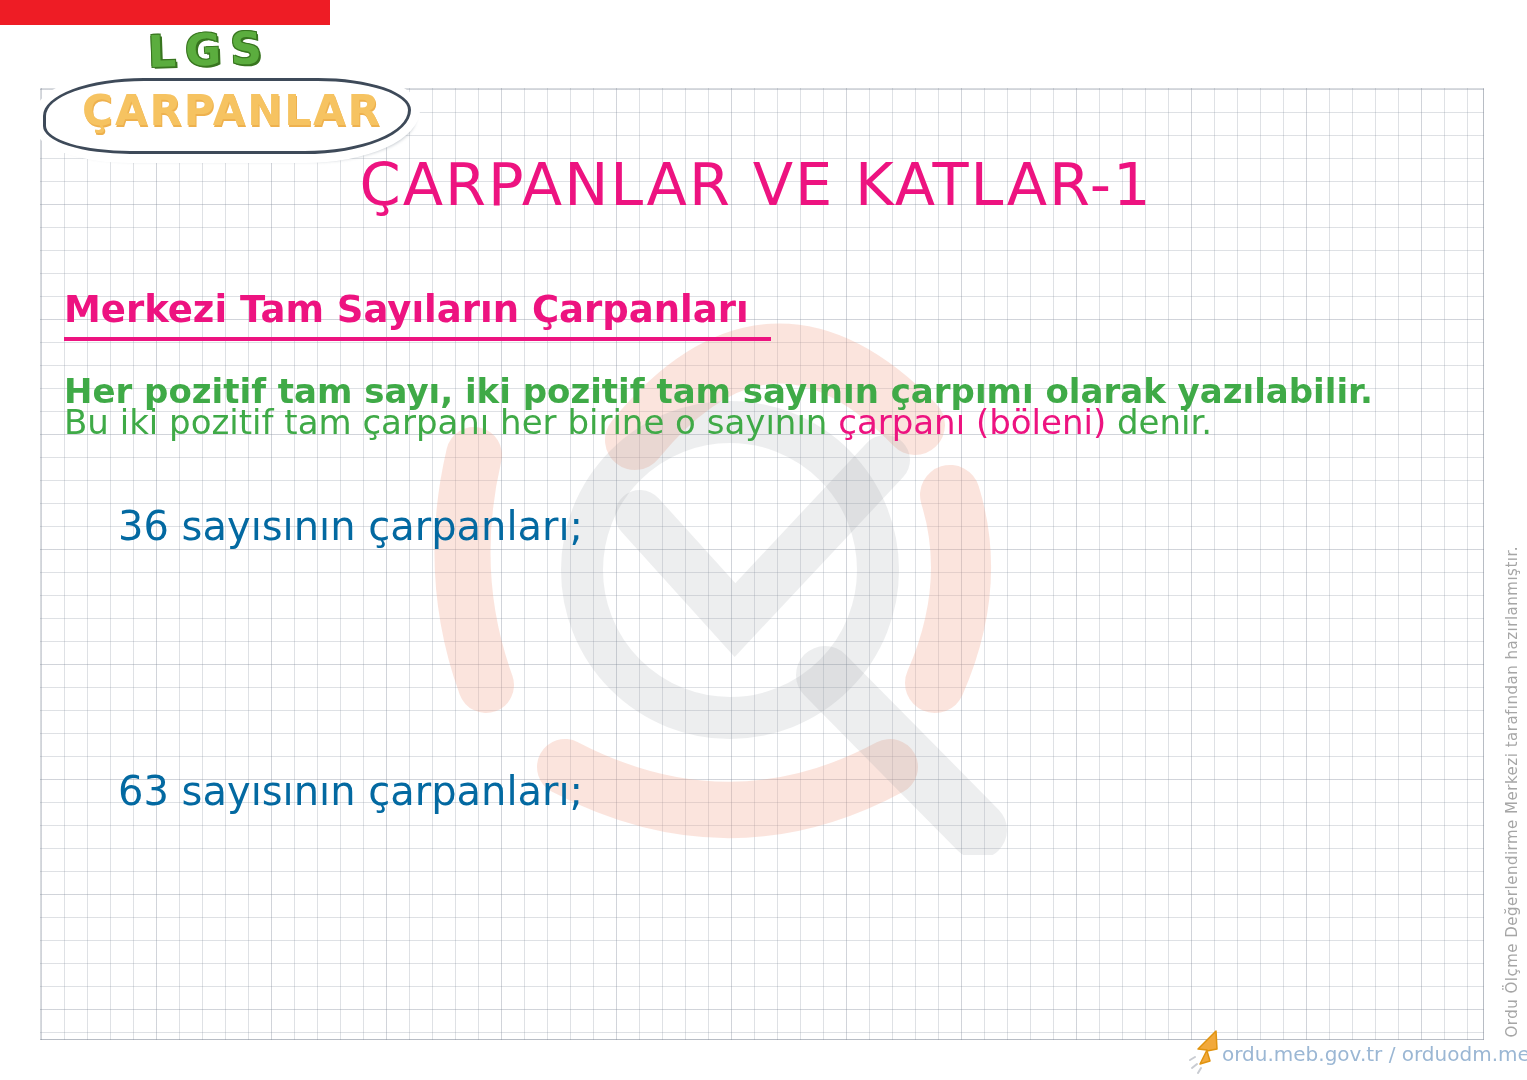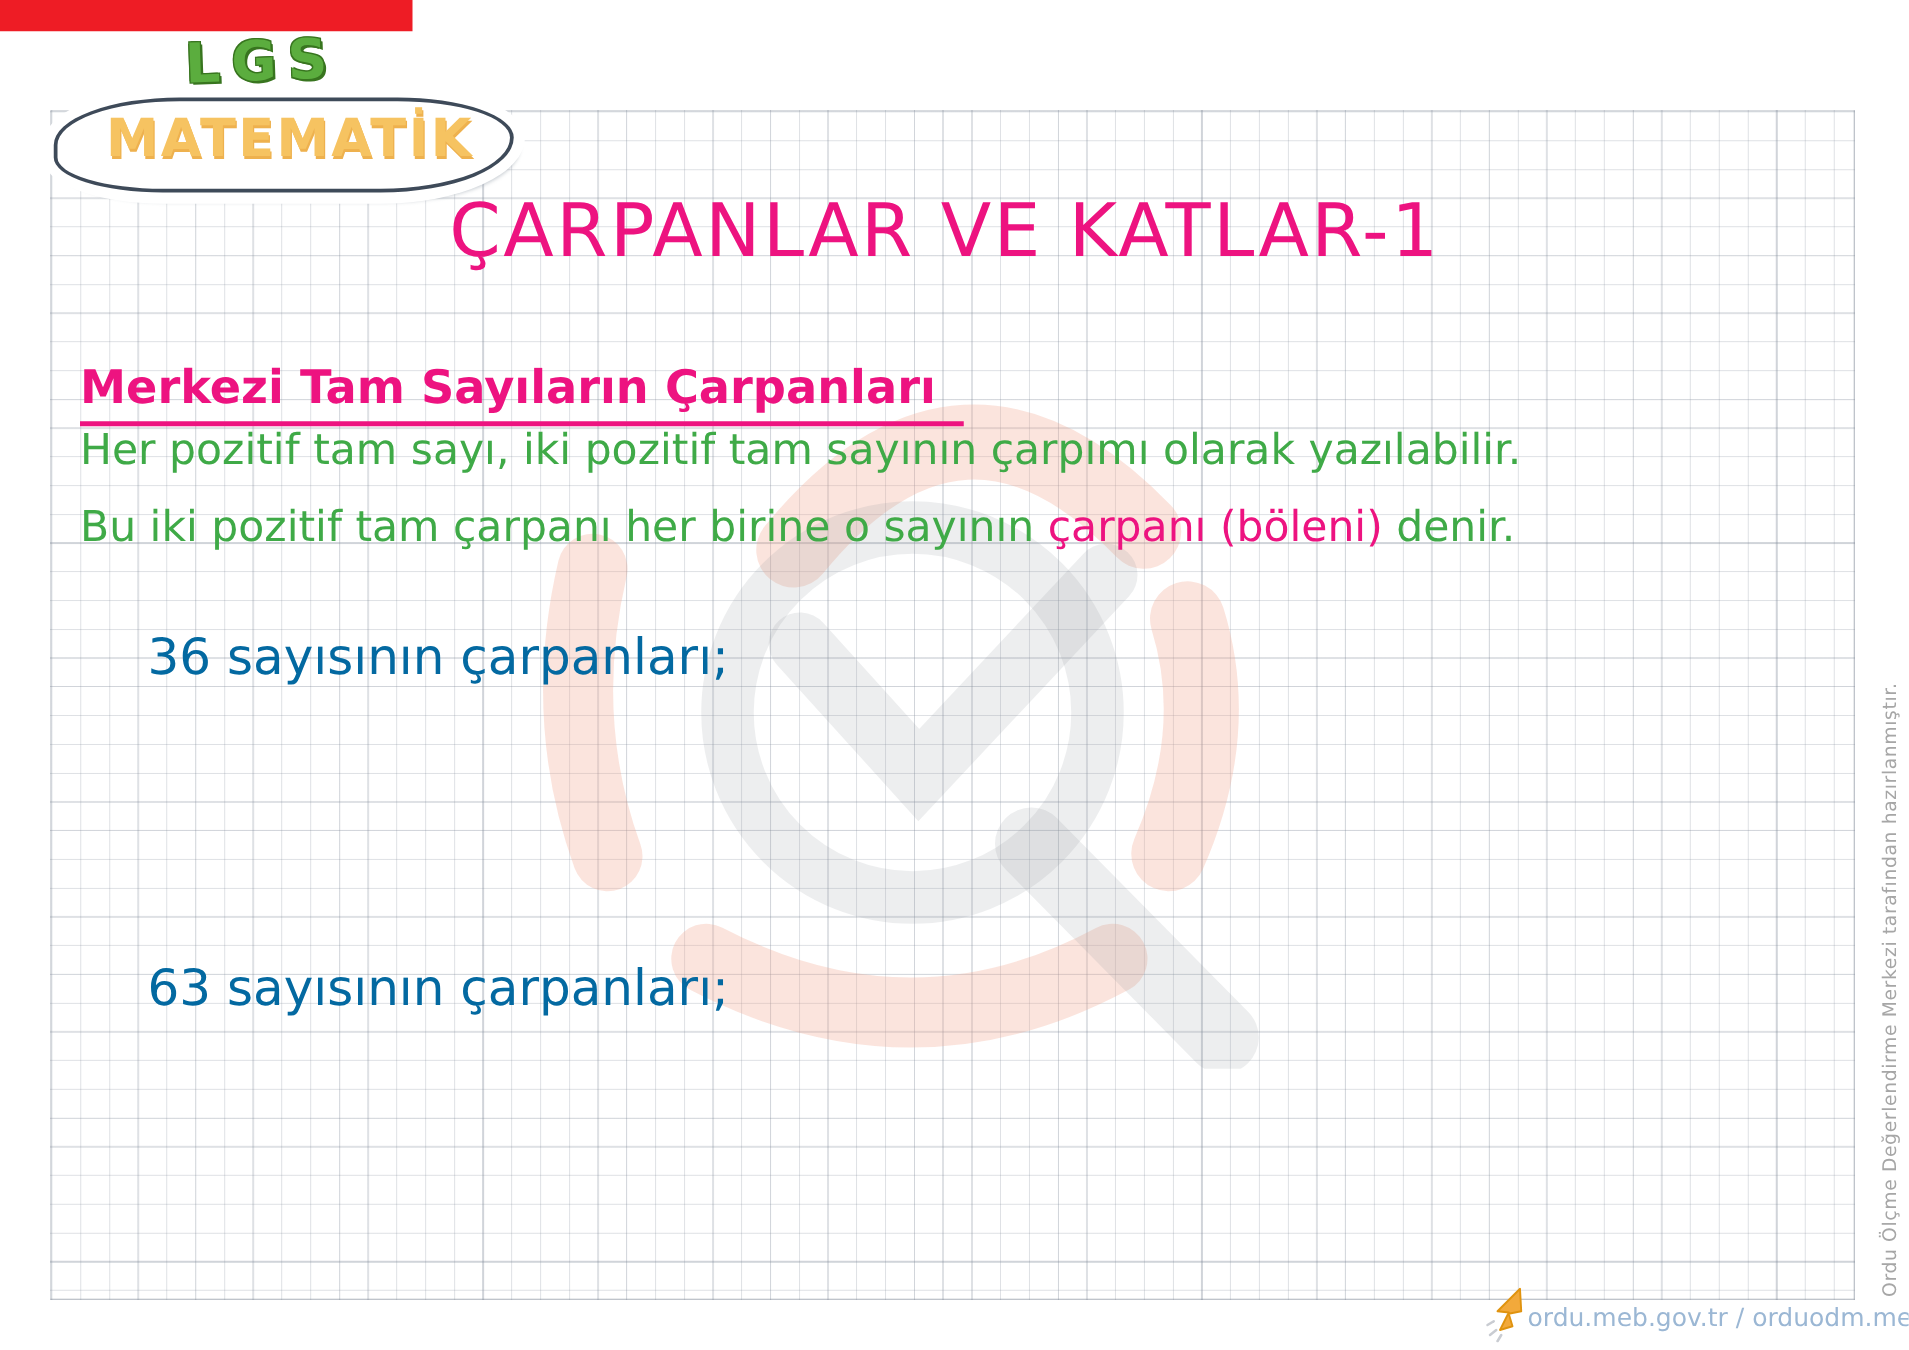--- a/index.html
+++ b/index.html
@@ -30,21 +30,21 @@
     font-size:42px;font-weight:bold;color:#f6c361;letter-spacing:2px;
     text-shadow:1px 2px 0 #eeb14e;}
 
   .title{position:absolute;left:300px;top:150px;width:912px;margin:0;text-align:center;
     font-size:59px;font-weight:normal;color:#ed1380;letter-spacing:2px;white-space:nowrap;}
 
   .heading{position:absolute;left:64px;top:288px;font-size:37px;font-weight:bold;color:#ed1380;
     padding:0 22px 6px 0;border-bottom:4px solid #ed1380;white-space:nowrap;}
 
   .para{position:absolute;left:64px;font-size:34px;color:#3faa47;white-space:pre;}
-  .line1{top:340px;}
+  .line1{top:371px;font-weight:bold;}
   .line2{top:402px;}
   .hl{color:#ed1380;font-weight:normal;}
 
   .example{position:absolute;left:118px;font-size:40px;color:#0369a1;white-space:nowrap;}
   .e1{top:503px;}
   .e2{top:768px;}
 
   .vtext{position:absolute;right:6px;bottom:42px;font-size:15px;color:#a6a6a6;
     writing-mode:vertical-rl;transform:rotate(180deg);letter-spacing:0.5px;white-space:nowrap;}
 
@@ -71,21 +71,21 @@
 
     <g fill="none" stroke="rgba(145,148,154,0.16)" stroke-linecap="round">
       <circle cx="300" cy="285" r="148" stroke-width="42"></circle>
       <path d="M 210,230 L 305,335 L 455,175" stroke-width="50"></path>
       <path d="M 395,390 L 548,545" stroke-width="58"></path>
     </g>
   </svg>
 
   <div class="bubble"></div>
   <div class="lgs">LGS</div>
-  <div class="matematik">MATEMATİK</div>
+  <div class="matematik">ÇARPANLAR</div>
 
   <h1 class="title">ÇARPANLAR VE KATLAR-1</h1>
 
   <div class="heading">Merkezi Tam Sayıların Çarpanları</div>
 
   <div class="para line1">Her pozitif tam sayı, iki pozitif tam sayının çarpımı olarak yazılabilir.</div>
 
   <div class="para line2"><span>Bu iki pozitif tam çarpanı her birine o sayının </span><span class="hl">çarpanı (böleni)</span><span> denir.</span></div>
 
   <div class="example e1">36 sayısının çarpanları;</div>

